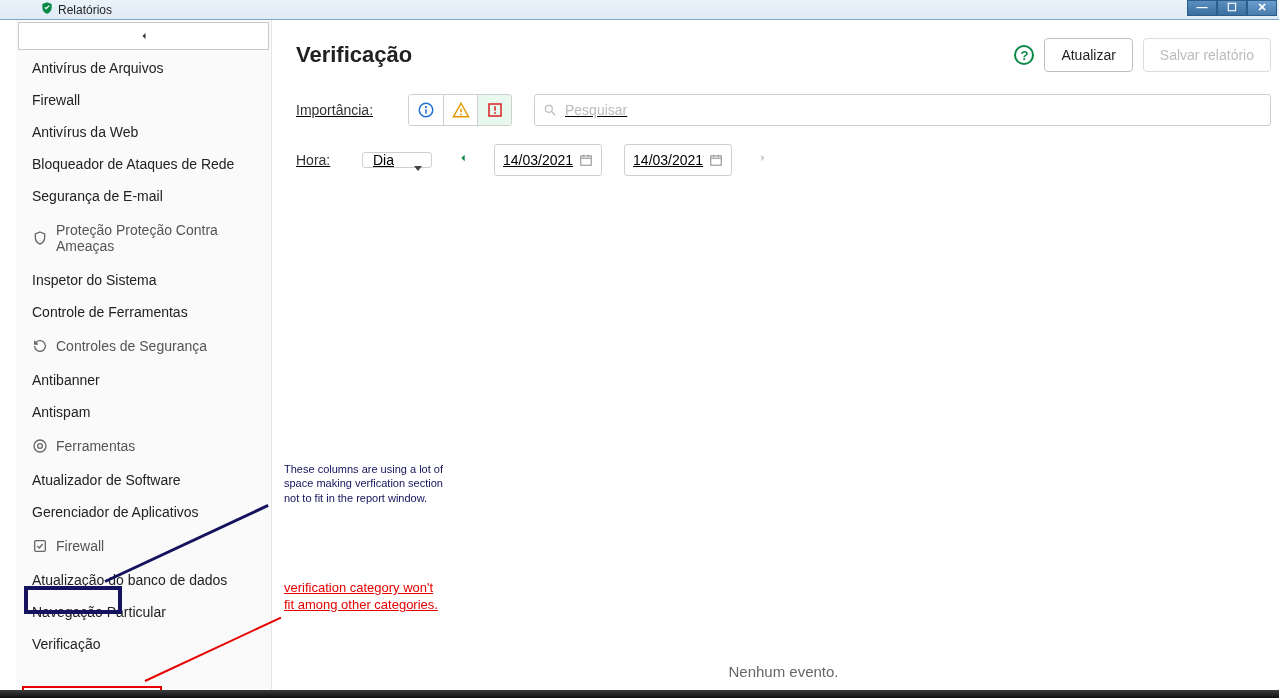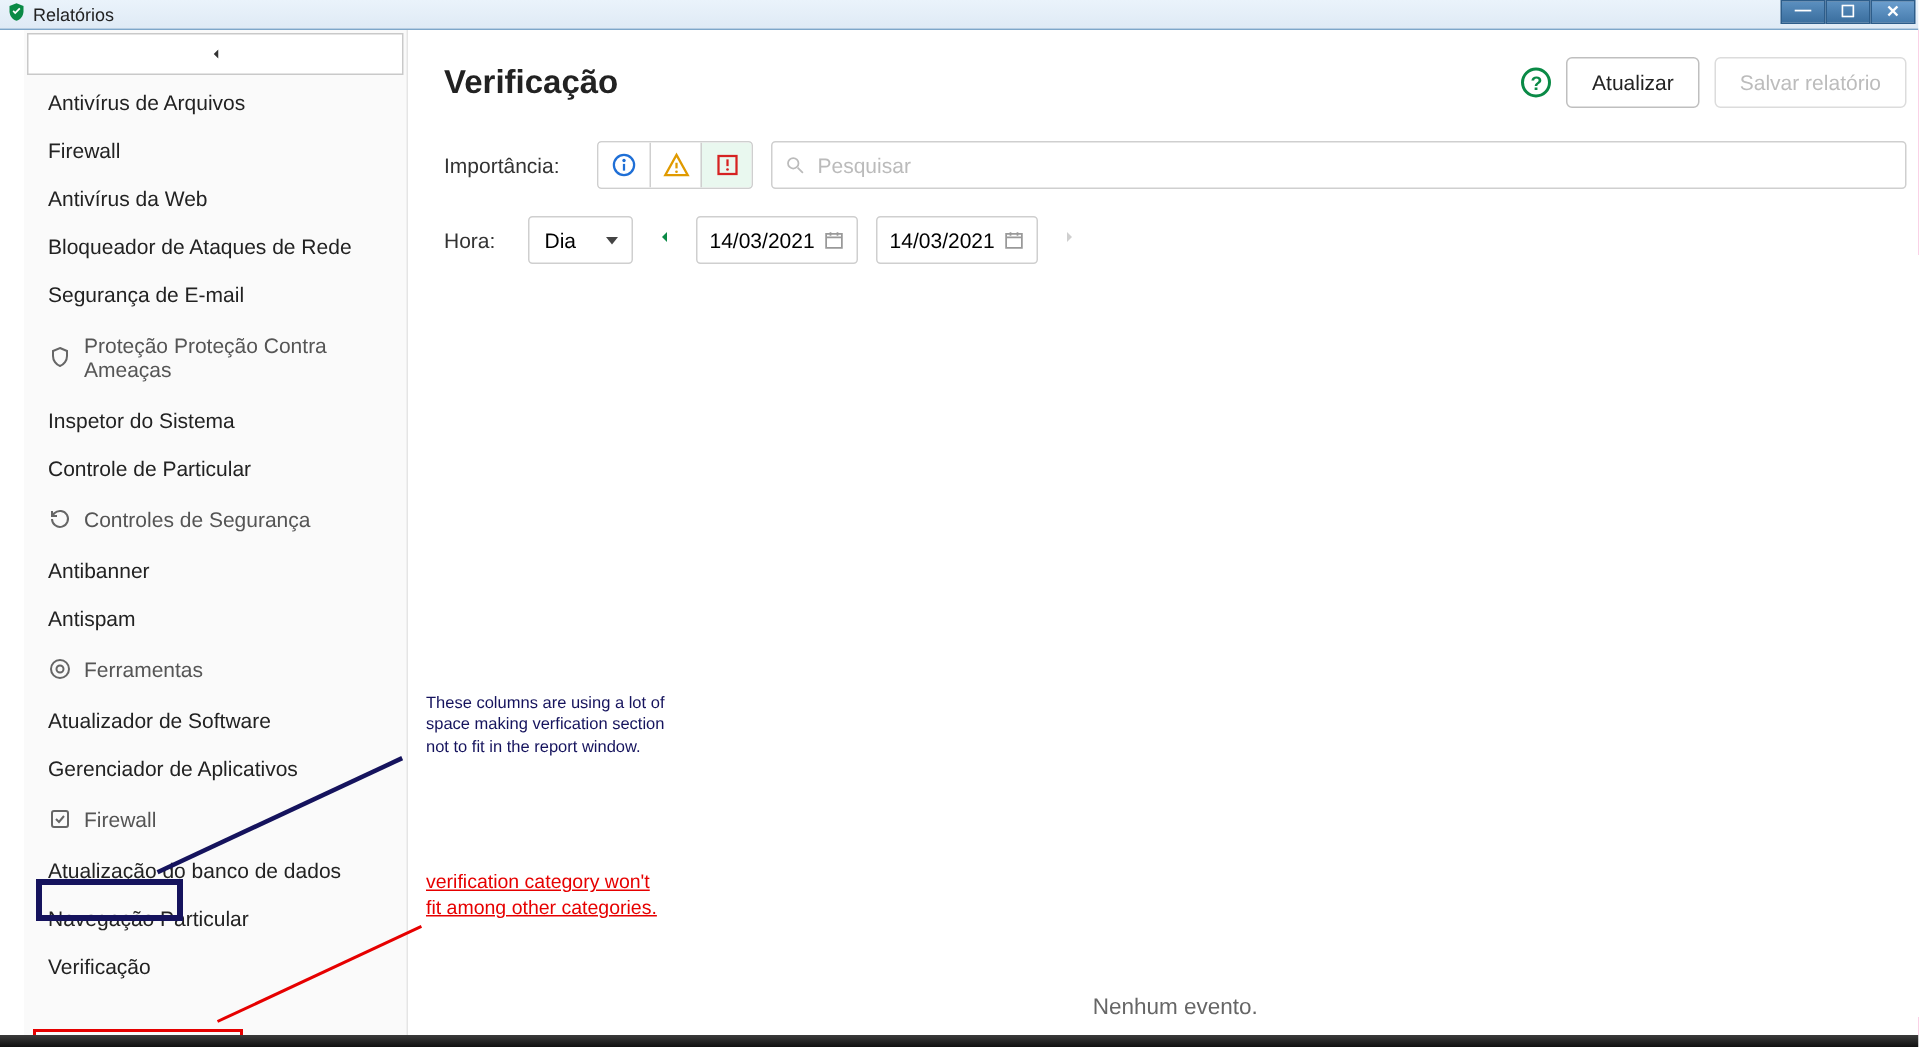--- a/index.html
+++ b/index.html
@@ -13,20 +13,21 @@
     position: relative;
   }
 
   
   .titlebar {
     width: 1279px; height: 20px;
     background: linear-gradient(180deg, #eaf3fb 0%, #dfeaf5 100%);
     border-bottom: 1px solid #7ea6c9;
     display: flex; align-items: center;
     position: relative;
+    padding-left: 36px;
   }
   .titlebar .icon { margin: 0 4px 0 4px; }
   .titlebar .title { font-size: 12px; color: #222; }
   .titlebar .winbtns {
     position: absolute; right: 2px; top: 0;
     display: flex;
   }
   .titlebar .winbtn {
     width: 30px; height: 16px;
     background: linear-gradient(180deg,#5b8fbf,#3a6e9e);
@@ -105,41 +106,41 @@
   .help { width:20px; height:20px; border:2px solid #0a8a46; border-radius:50%;
     color:#0a8a46; font-weight:bold; display:flex; align-items:center; justify-content:center;
     font-size:13px; cursor:pointer; }
   .btn {
     height:34px; padding: 0 16px; border:1px solid #bfbfbf; border-radius:4px;
     background:#fff; cursor:pointer; font-size:14px; color:#222;
     display:flex; align-items:center;
   }
   .btn.disabled { color:#bcbcbc; border-color:#dcdcdc; cursor:default; }
 
-  .row { display:flex; align-items:center; gap:12px; margin-bottom:18px; }
+  .row { display:flex; align-items:center; gap:22px; margin-bottom:18px;text-decoration:underline; }
   .label { color:#333; min-width:90px; }
 
   .severity { display:flex; border:1px solid #cfcfcf; border-radius:3px; overflow:hidden; }
   .severity div {
     width:34px; height:30px; display:flex; align-items:center; justify-content:center;
     border-left:1px solid #cfcfcf; cursor:pointer; background:#fff;
   }
   .severity div:first-child { border-left:none; }
   .severity div.active { background:#e9f8ef; }
 
   .search {
     flex:1; height:32px; border:1px solid #cfcfcf; border-radius:3px;
     display:flex; align-items:center; padding:0 8px; color:#bbb;
   }
   .search svg { margin-right:6px; }
   .search input { border:none; outline:none; flex:1; font-size:14px; color:#333; background:transparent; }
   .search input::placeholder { color:#bbb; }
 
   .sel {
-    height:32px; border:1px solid #cfcfcf; border-radius:3px; background:#fff;
+    height:16px; border:1px solid #cfcfcf; border-radius:3px; background:#fff;
     padding:0 28px 0 10px; display:flex; align-items:center; position:relative; cursor:pointer;
     min-width:70px;
   }
   .sel::after {
     content:""; position:absolute; right:9px; top:13px;
     border-left:4px solid transparent; border-right:4px solid transparent;
     border-top:5px solid #444;
   }
   .datebox {
     height:32px; border:1px solid #cfcfcf; border-radius:3px; background:#fff;
@@ -221,21 +222,21 @@
     <div class="section">
       <svg width="16" height="16" viewBox="0 0 24 24">
           <path fill="none" stroke="#666" stroke-width="2" d="M12 3l7 3v5c0 4.5-3 8.7-7 10-4-1.3-7-5.5-7-10V6l7-3z"></path>
         </svg>
       <span>Proteção Proteção Contra Ameaças</span>
     </div>
     <div class="item">
         <span>Inspetor do Sistema</span>
       </div>
     <div class="item">
-        <span>Controle de Particular</span>
+        <span>Controle de Ferramentas</span>
       </div>
 
     <div class="section">
       <svg width="16" height="16" viewBox="0 0 24 24">
           <path fill="none" stroke="#666" stroke-width="2" d="M4 12a8 8 0 1 0 2.3-5.7L4 9M4 4v5h5"></path>
         </svg>
       <span>Controles de Segurança</span>
     </div>
     <div class="item">
         <span>Antibanner</span>

